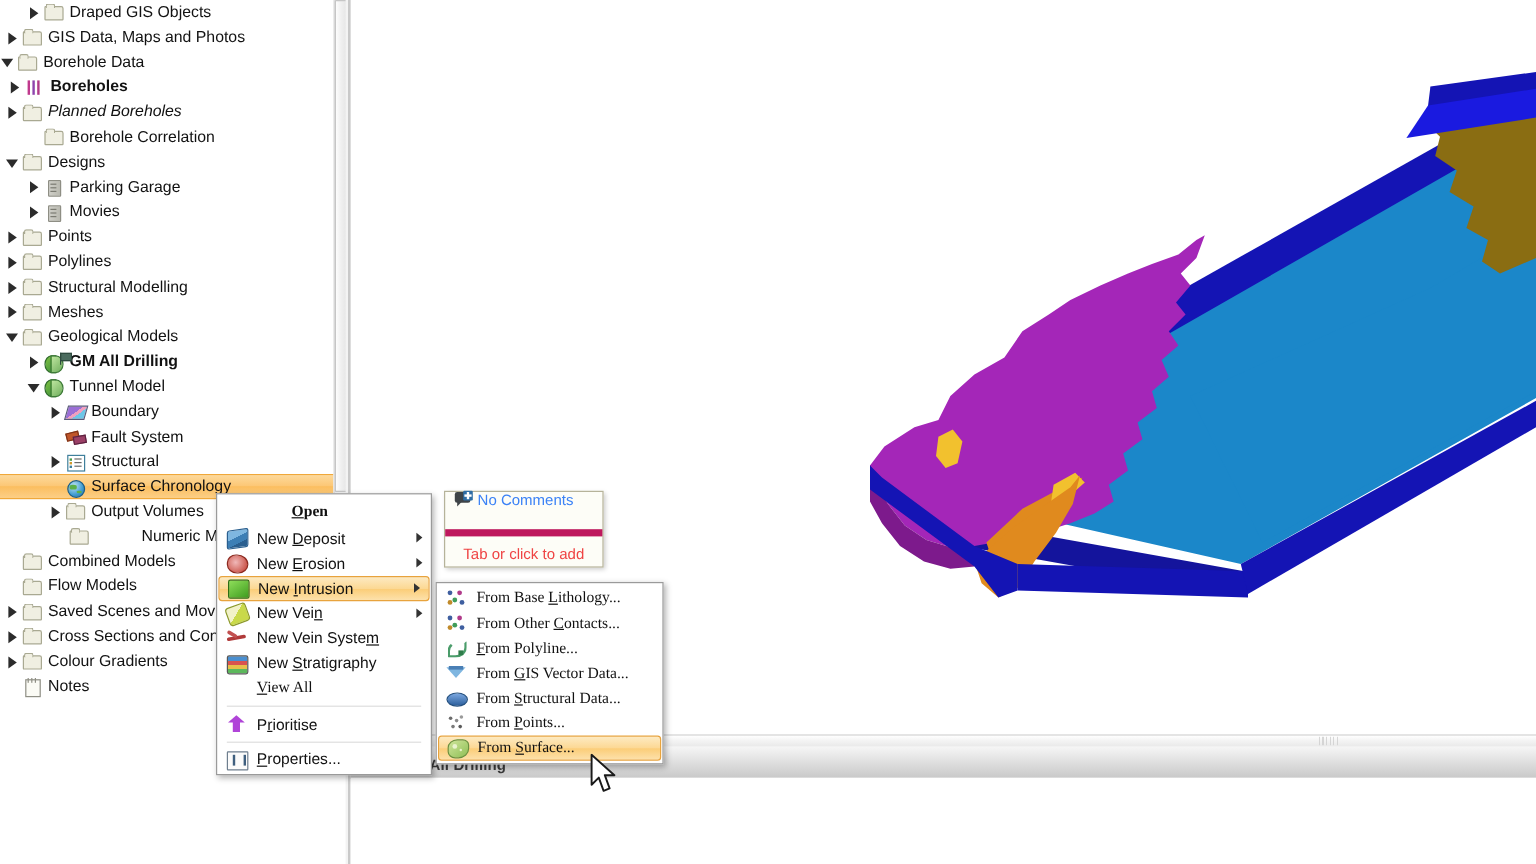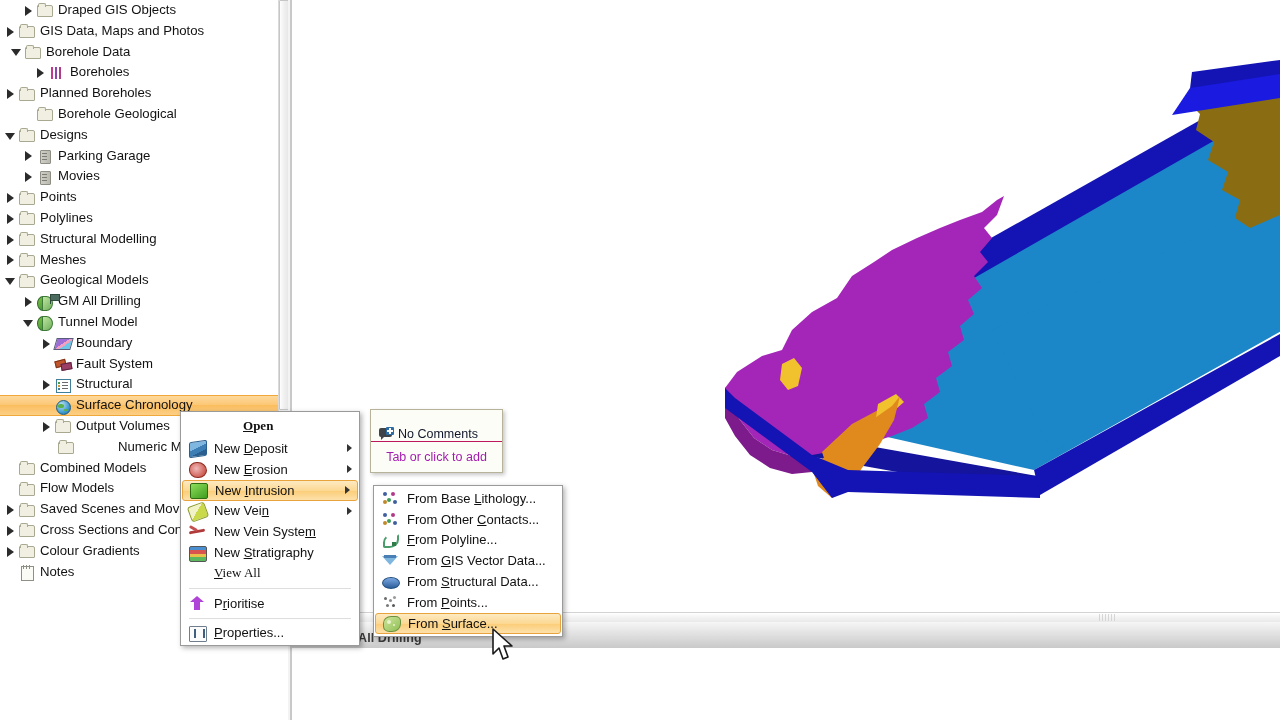--- a/index.html
+++ b/index.html
@@ -54,21 +54,21 @@
   .twist.closed::after{
     content:"";position:absolute;left:3px;top:2px;
     border-left:7px solid #2b2b2b;border-top:5px solid transparent;border-bottom:5px solid transparent;
   }
   .twist.open::after{
     content:"";position:absolute;left:1px;top:4px;
     border-top:7px solid #2b2b2b;border-left:5px solid transparent;border-right:5px solid transparent;
   }
   .ticon{width:17px;height:16px;flex:0 0 17px;margin-right:4px;position:relative;}
   .tlabel{padding-left:1px;}
-  .tlabel.bold{font-weight:normal;}
+  .tlabel.bold{font-weight:bold;}
 
   
   .ic-folder{
     position:absolute;left:1px;top:3px;width:14px;height:10px;
     background:#f0efe2;border:1px solid #a9a992;border-radius:1px 2px 1px 1px;
   }
   .ic-folder::before{
     content:"";position:absolute;left:0px;top:-3px;width:6px;height:3px;
     background:#f0efe2;border:1px solid #a9a992;border-bottom:none;border-radius:2px 2px 0 0;
   }
@@ -167,44 +167,44 @@
   }
 
   
   #comments-popup{
     position:absolute;left:370px;top:409px;width:131px;height:62px;
     background:#fdfdf7;border:1px solid #b6b39a;
     box-shadow:2px 2px 4px rgba(0,0,0,.22);
     font-size:12.5px;
   }
   #comments-head{
-    height:31px;display:flex;align-items:flex-end;padding-left:8px;
-    border-bottom:1px solid #be185d;color:#0f172a;
+    height:31px;display:flex;align-items:flex-start;padding-left:8px;
+    border-bottom:6px solid #be185d;color:#3b82f6;
   }
   .ic-comment{width:15px;height:13px;position:relative;margin-right:4px;flex:0 0 15px;}
   .ic-comment::before{content:"";position:absolute;left:0;top:0;width:13px;height:9px;
     background:#3f4448;border-radius:2px;}
   .ic-comment::after{content:"";position:absolute;left:2px;top:8px;
     border-left:4px solid #3f4448;border-bottom:4px solid transparent;}
   .ic-comment i{position:absolute;left:7px;top:-1px;width:8px;height:8px;background:#2e6da4;border-radius:1px;}
   .ic-comment i::before{content:"";position:absolute;left:3px;top:1px;width:2px;height:6px;background:#fff;}
   .ic-comment i::after{content:"";position:absolute;left:1px;top:3px;width:6px;height:2px;background:#fff;}
   #comments-sub{
     height:29px;display:flex;align-items:center;justify-content:center;
-    color:#a21caf;font-size:12.5px;
+    color:#ef4444;font-size:12.5px;
   }
 
   
   .menu{
     position:absolute;background:#ffffff;border:1px solid #9a9a9a;
     box-shadow:2px 2px 5px rgba(0,0,0,.3);
     padding:2px 0;font-size:13px;
   }
   #ctx-menu{left:180px;top:411px;width:178px;}
-  #sub-menu{left:373px;top:485px;width:188px;}
+  #sub-menu{left:363px;top:485px;width:188px;font-family:Liberation Serif, serif;}
   .mitem{
     height:20.8px;display:flex;align-items:center;padding:0 6px 0 7px;
     position:relative;white-space:nowrap;color:#111;
   }
   .mitem.head{font-weight:bold;padding-left:36px;height:24px;}
   .mitem .mi-icon{width:19px;height:16px;flex:0 0 19px;margin-right:7px;position:relative;}
   .mitem .mi-text{flex:1 1 auto;}
   .mitem.noicon .mi-text{padding-left:26px;font-family:Liberation Serif, serif;}
   .mitem.hl{
     background:linear-gradient(to bottom,#fdeac2 0%,#fcd893 50%,#fbcd78 52%,#fde1ab 100%);
@@ -334,51 +334,51 @@
         </span>
         <span class="tlabel">Draped GIS Objects</span>
       </div>
       <div class="trow" style="padding-left: 4px;">
         <span class="twist closed"></span>
         <span class="ticon">
           <span class="ic-folder"></span>
         </span>
         <span class="tlabel">GIS Data, Maps and Photos</span>
       </div>
-      <div class="trow" style="padding-left: 10px;">
+      <div class="trow" style="padding-left: 0;">
         <span class="twist open"></span>
         <span class="ticon">
           <span class="ic-folder"></span>
         </span>
         <span class="tlabel">Borehole Data</span>
       </div>
-      <div class="trow" style="padding-left: 34px;">
+      <div class="trow" style="padding-left: 6px; font-weight: bold;">
         <span class="twist closed"></span>
         <span class="ticon">
           <span class="ic-boreholes">
             <i></i>
             <i></i>
             <i></i>
           </span>
         </span>
         <span class="tlabel">Boreholes</span>
       </div>
-      <div class="trow" style="">
+      <div class="trow" style=" font-style: italic;">
         <span class="twist closed"></span>
         <span class="ticon">
           <span class="ic-folder"></span>
         </span>
         <span class="tlabel">Planned Boreholes</span>
       </div>
       <div class="trow" style="padding-left: 22px;">
         <span class="twist"></span>
         <span class="ticon">
           <span class="ic-folder"></span>
         </span>
-        <span class="tlabel">Borehole Geological</span>
+        <span class="tlabel">Borehole Correlation</span>
       </div>
       <div class="trow" style="padding-left: 4px;">
         <span class="twist open"></span>
         <span class="ticon">
           <span class="ic-folder"></span>
         </span>
         <span class="tlabel">Designs</span>
       </div>
       <div class="trow" style="padding-left: 22px;">
         <span class="twist closed"></span>

